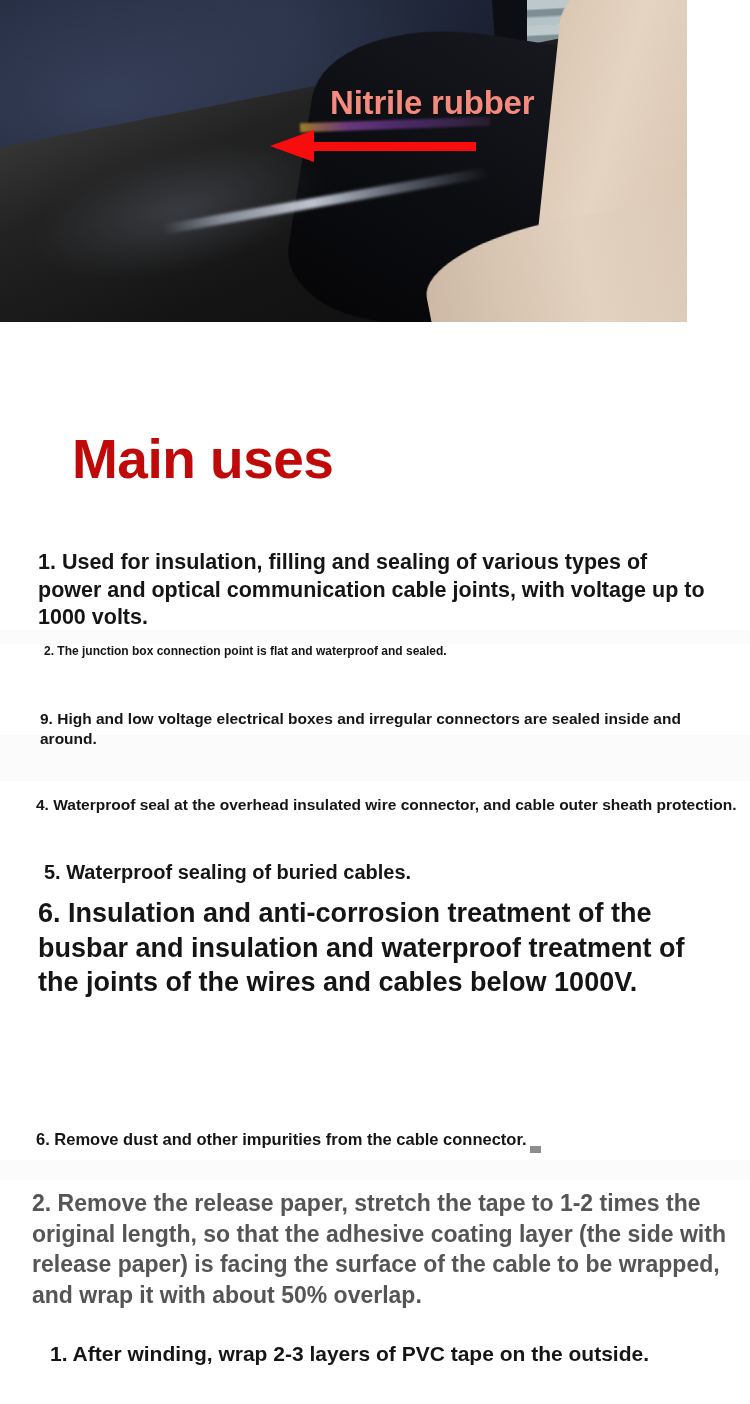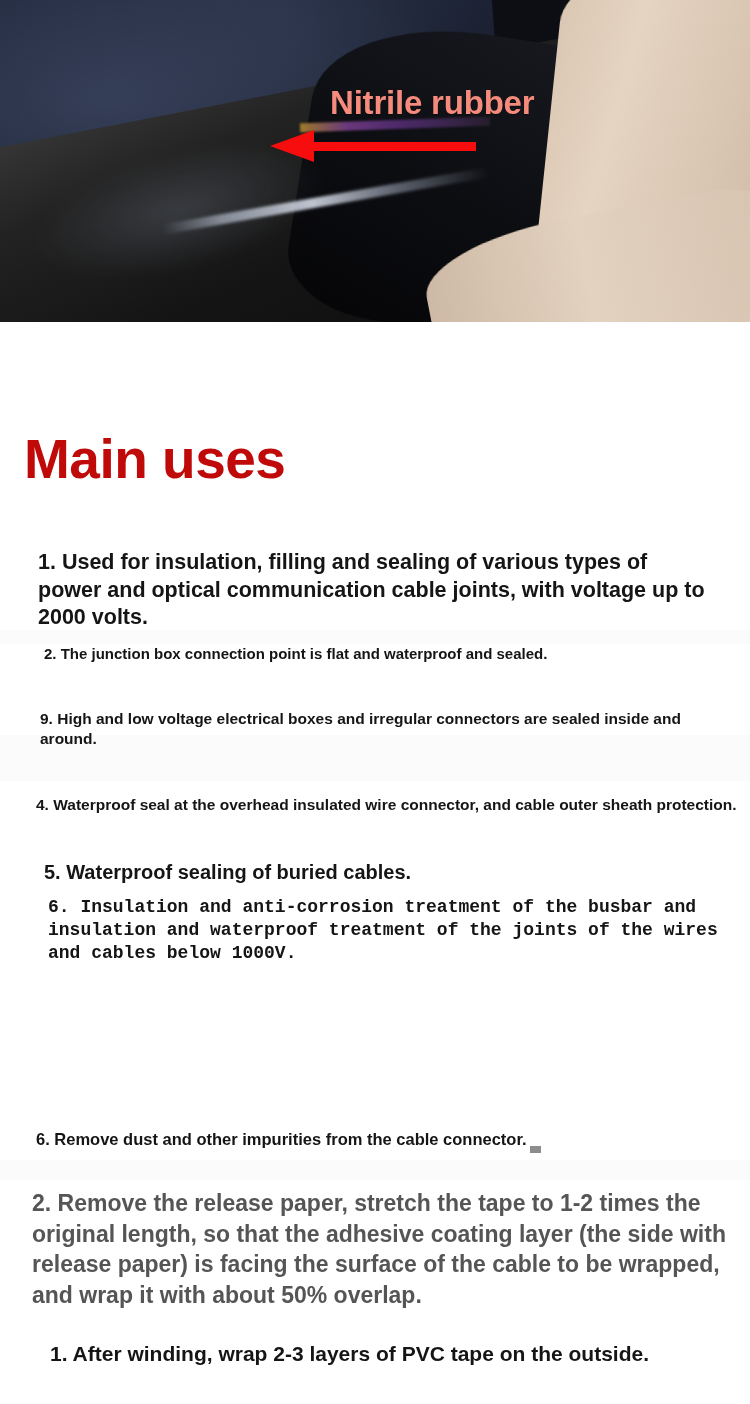--- a/index.html
+++ b/index.html
@@ -7,21 +7,21 @@
     width:750px; height:1404px;
     background:#ffffff;
     font-family:"Liberation Sans", sans-serif;
     overflow:hidden;
   }
   .page { position:relative; width:750px; height:1404px; background:#fff; }
 
   
   .photo {
     position:relative;
-    width:750px; height:322px;
+    width:687px; height:322px;
     overflow:hidden;
     background:#0d0e14;
   }
   
   .ribbed {
     position:absolute; top:0; right:0; width:160px; height:100%;
     background:
       repeating-linear-gradient(177deg,
         rgba(255,255,255,0.30) 0px,
         rgba(255,255,255,0.30) 9px,
@@ -128,38 +128,39 @@
     white-space:nowrap;
     text-shadow:0 1px 1px rgba(0,0,0,0.35);
   }
 
   .section-title {
     color:#c00a0a;
     font-weight:bold;
     font-size:55px;
     letter-spacing:-0.5px;
     line-height:1;
+    margin-left:48px;
   }
   #title-main-uses { position:absolute; top:432px; left:24px; }
   #title-how-to-use { position:absolute; top:1014px; left:30px; }
 
   .item {
     position:absolute;
     color:#151515;
     font-weight:bold;
     line-height:1.28;
   }
 
   
   .u1 { top:549px; left:38px; width:672px; font-size:21.5px; }
-  .u2 { top:644px; left:44px; width:690px; font-size:15px; }
+  .u2 { top:644px; left:44px; width:690px; font-size:12px; }
   .u3 { top:709px; left:40px; width:700px; font-size:15.5px; }
   .u4 { top:795px; left:36px; width:712px; font-size:15.5px; }
   .u5 { top:860px; left:44px; width:680px; font-size:20px; }
-  .u6 { top:896px; left:48px; width:678px; font-size:18px;font-family:Liberation Mono, monospace; }
+  .u6 { top:896px; left:38px; width:678px; font-size:27px; }
 
   
   .h1 { top:1129px; left:36px; width:690px; font-size:16.5px; }
   .h2 {
     top:1188px; left:32px; width:700px;
     font-size:23px; color:#555555; line-height:1.33;
   }
   .h3 { top:1341px; left:50px; width:680px; font-size:21px; }
 
   
@@ -198,21 +199,21 @@
 
     <div class="photo-label">Nitrile rubber</div>
   </div>
 
   <div class="band" style="top:630px;height:14px;"></div>
   <div class="band" style="top:735px;height:46px;"></div>
   <div class="band" style="top:1160px;height:20px;"></div>
 
   <div class="section-title" id="title-main-uses">Main uses</div>
 
-  <div class="item u1">1. Used for insulation, filling and sealing of various types of power and optical communication cable joints, with voltage up to 2000 volts.</div>
+  <div class="item u1">1. Used for insulation, filling and sealing of various types of power and optical communication cable joints, with voltage up to 1000 volts.</div>
   <div class="item u2">2. The junction box connection point is flat and waterproof and sealed.</div>
   <div class="item u3">9. High and low voltage electrical boxes and irregular connectors are sealed inside and around.</div>
   <div class="item u4">4. Waterproof seal at the overhead insulated wire connector, and cable outer sheath protection.</div>
   <div class="item u5">5. Waterproof sealing of buried cables.</div>
   <div class="item u6">6. Insulation and anti-corrosion treatment of the busbar and insulation and waterproof treatment of the joints of the wires and cables below 1000V.</div>
 
 
   <div class="item h1">6. Remove dust and other impurities from the cable connector.</div>
   <div class="smudge"></div>
   <div class="item h2">2. Remove the release paper, stretch the tape to 1-2 times the original length, so that the adhesive coating layer (the side with release paper) is facing the surface of the cable to be wrapped, and wrap it with about 50% overlap.</div>

